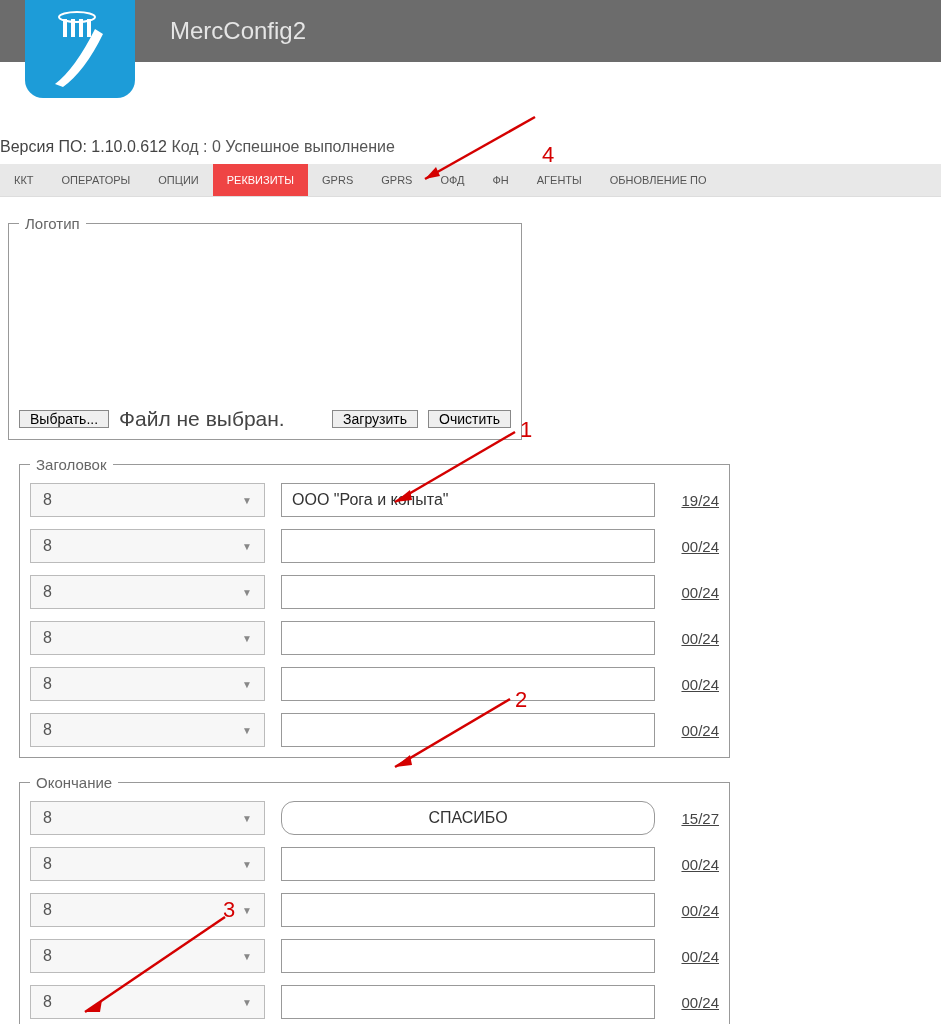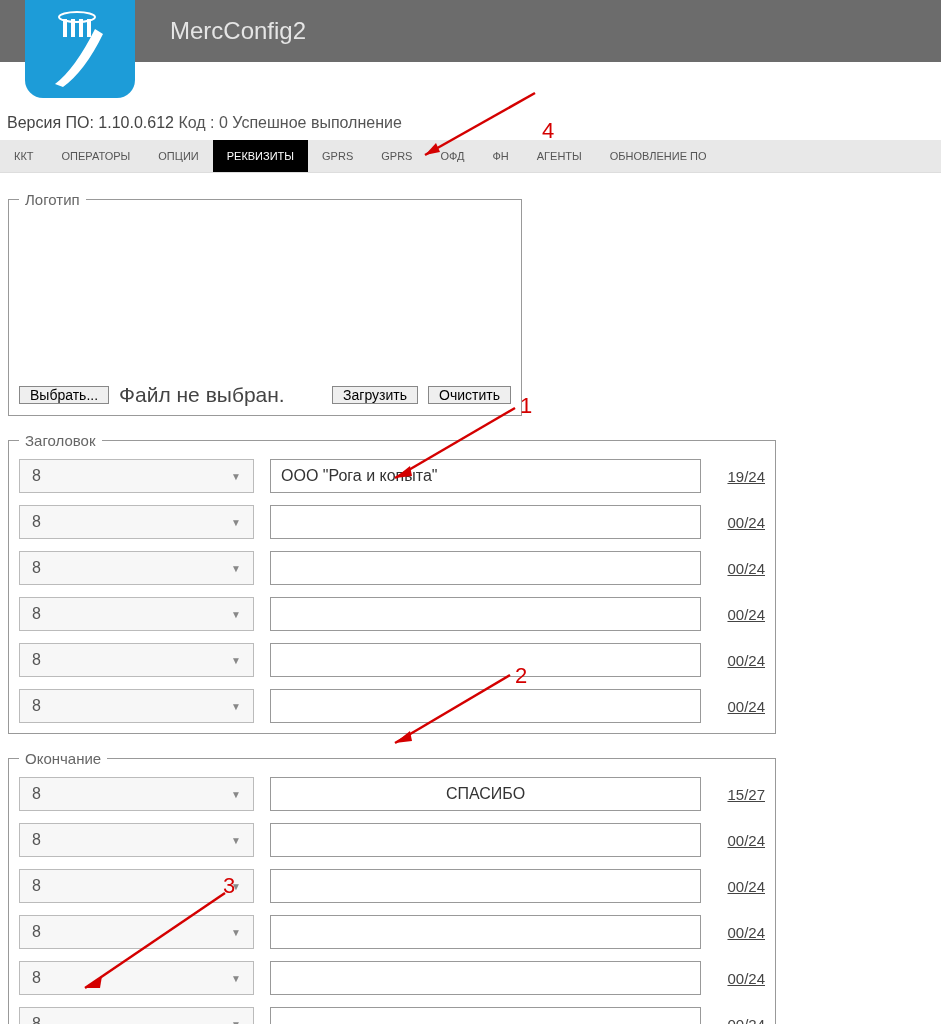--- a/index.html
+++ b/index.html
@@ -1,34 +1,34 @@
 <!DOCTYPE html>
 <html><head>
 <meta charset="utf-8">
 <style>
 * { box-sizing: border-box; margin: 0; padding: 0; }
 body { font-family: Arial, sans-serif; font-size: 15px; color: #333; width: 941px; background: #fff; }
 .header-bar { background: #6c6c6c; height: 62px; display: flex; align-items: center; padding-left: 170px; position: relative; }
 .header-title { color: #e5e5e5; font-size: 24px; font-weight: 300; }
 .logo-badge { position: absolute; left: 25px; top: 0; width: 110px; height: 98px; background: #1d9cd8; border-radius: 0 0 18px 18px; display: flex; align-items: center; justify-content: center; z-index: 10; }
 .logo-badge svg { width: 70px; height: 80px; }
-.status-line { margin-top: 48px; padding: 4px 0 8px 7px; font-size: 16px; color: #555; }
+.status-line { margin-top: 72px; padding: 4px 0 8px 0; font-size: 16px; color: #555; }
 .status-dark { color: #444; }
 .tabs { display: flex; background: #e8e8e8; border-bottom: 1px solid #ddd; }
 .tab { padding: 10px 14px; font-size: 11px; color: #555; cursor: pointer; white-space: nowrap; }
-.tab.active { background: #000000; color: #fff; }
+.tab.active { background: #ef4444; color: #fff; }
 .content { padding: 18px 8px; position: relative; }
 fieldset { border: 1px solid #999; margin-bottom: 16px; padding: 10px; position: relative; }
 legend { padding: 0 6px; font-size: 15px; color: #666; }
 .logo-box { width: 514px; height: 225px; }
 .logo-preview { width: 395px; height: 165px; }
 .logo-controls { display: flex; align-items: center; gap: 10px; }
 .btn { background: #efefef; border: 1px solid #888; padding: 0 10px; font-size: 14px; cursor: pointer; font-family: inherit; }
 .file-status { font-size: 21px; color: #444; }
-.section-box { width: 768px; }
+.section-box { width: 711px; margin-left: 11px; }
 .row { display: flex; align-items: center; gap: 16px; margin-bottom: 12px; }
 .row:last-child { margin-bottom: 0; }
 .dropdown { width: 235px; height: 34px; border: 1px solid #bbb; background: #f7f7f7; display: flex; align-items: center; justify-content: space-between; padding: 0 12px; font-size: 16px; color: #555; cursor: pointer; }
 .dropdown-caret { font-size: 10px; color: #888; }
 .text-input { flex: 1; height: 34px; border: 1px solid #999; padding: 0 10px; font-size: 16px; color: #333; font-family: inherit; }
 .counter { width: 48px; text-align: right; font-size: 15px; color: #444; text-decoration: underline; }
 
 
 .annotation { position: absolute; pointer-events: none; }
 .ann-num { color: #d40000; font-size: 22px; font-weight: 400; position: absolute; }
@@ -136,21 +136,21 @@
   </fieldset>
 
   <fieldset class="section-box">
     <legend>Окончание</legend>
     <div id="footer-rows">
         <div class="row">
           <div class="dropdown">
             <span>8</span>
             <span class="dropdown-caret">▼</span>
           </div>
-          <input class="text-input" value="СПАСИБО" style="text-align: center;">
+          <input class="text-input" value="СПАСИБО" style="text-align: center; border-radius: 13px;">
           <span class="counter">15/27</span>
         </div>
         <div class="row">
           <div class="dropdown">
             <span>8</span>
             <span class="dropdown-caret">▼</span>
           </div>
           <input class="text-input" style="">
           <span class="counter">00/24</span>
         </div>

